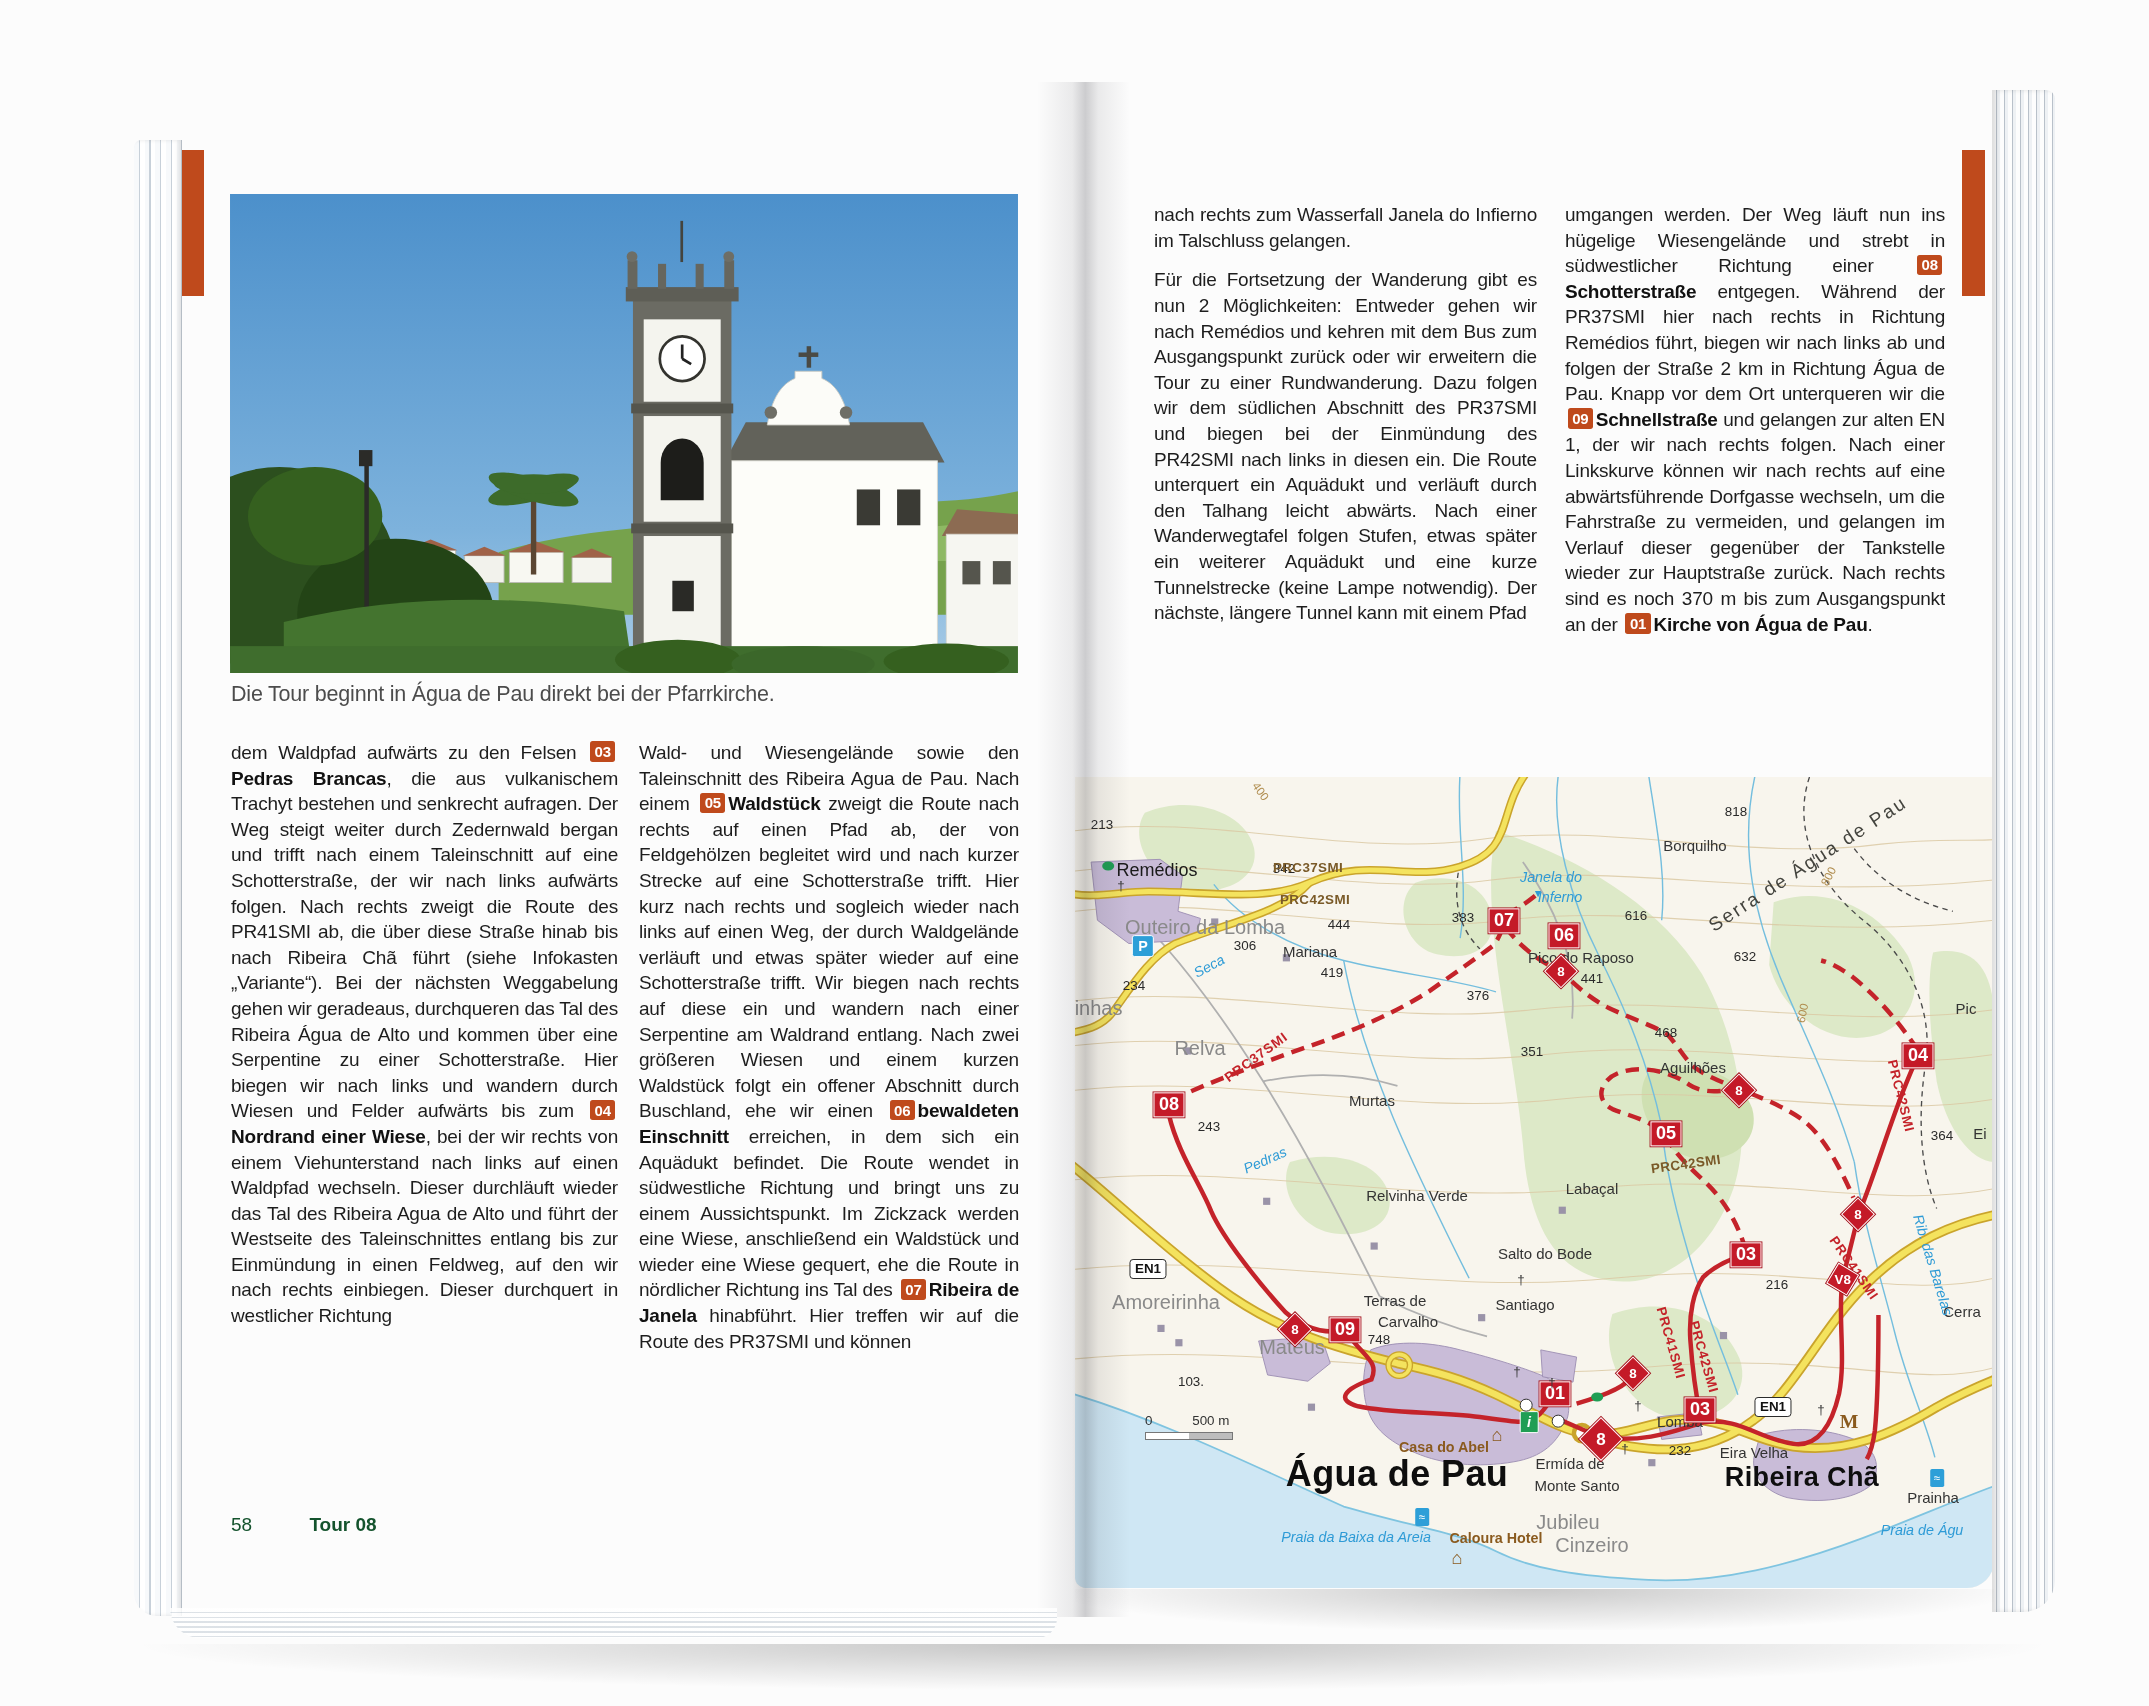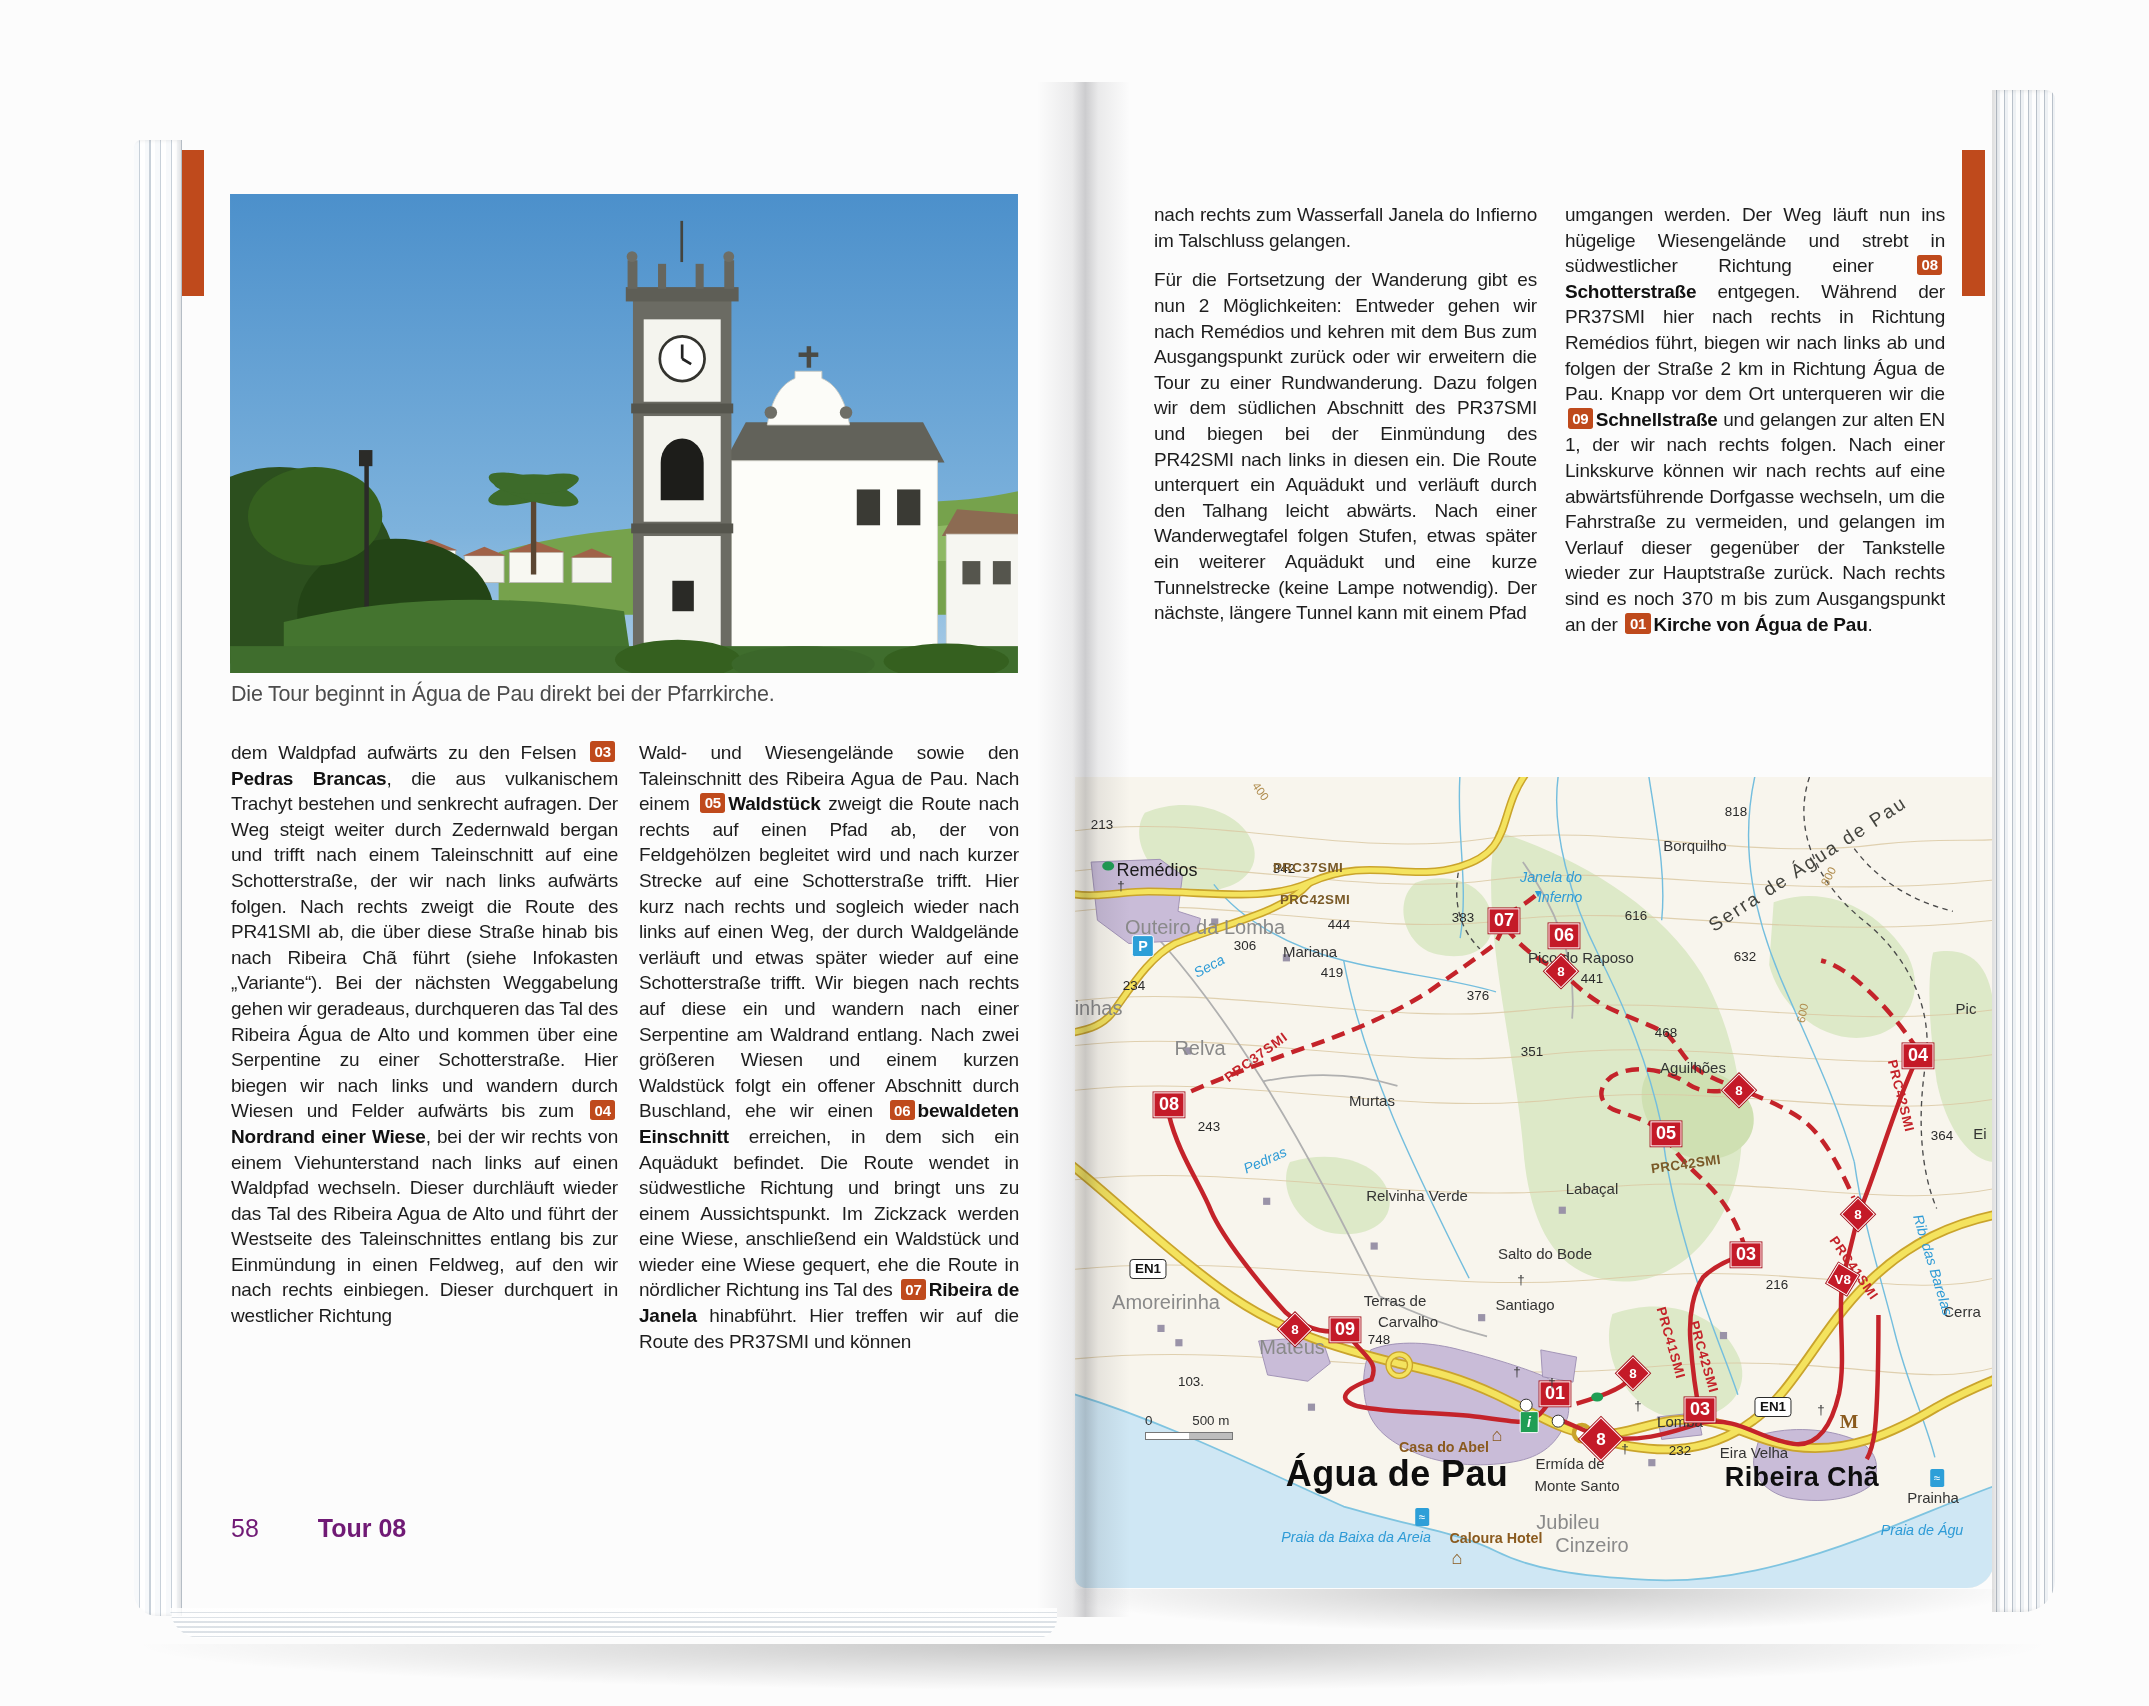--- a/index.html
+++ b/index.html
@@ -22,21 +22,21 @@
   .curve-right{position:absolute;left:1075px;top:1589px;width:919px;height:41px;
     background:radial-gradient(ellipse at 50% 0%,rgba(0,0,0,.20),rgba(0,0,0,0) 75%);}
   .tab{position:absolute;width:23px;height:146px;}
   
   .col{position:absolute;text-align:justify;font-size:19px;line-height:25.6px;color:#1d1d1d;
        hyphens:auto;-webkit-hyphens:auto;letter-spacing:-0.2px;overflow:hidden;}
   .col strong{font-weight:700;color:#111;}
   .badge{display:inline-block;background:#bf4a1c;color:#fff;font-weight:700;font-size:15px;
          line-height:19px;padding:0.9px 4.5px;border-radius:2.7px;margin:0 2.7px;position:relative;top:-1.8px;}
   .caption{position:absolute;font-size:21.5px;color:#4c4c4c;letter-spacing:-0.2px;}
-  .footer{position:absolute;font-size:25px;color:#701a75;}
+  .footer{position:absolute;font-size:19px;color:#14532d;}
   .footer .tourno{font-weight:700;margin-left:52px;}
   .pspace{display:block;height:14.3px;}
   
   #photo{position:absolute;left:230px;top:194px;width:788px;height:479px;overflow:hidden;background:#7fb0d8;}
   
   #map{position:absolute;left:1075px;top:777px;width:919px;height:811px;overflow:hidden;
        border-radius:0 0 27px 10.7px;background:#f8f5ed;}
   #map svg{position:absolute;left:0;top:0;}
   #map-overlay{position:absolute;left:0;top:0;width:100%;height:100%;}
   .ml{position:absolute;white-space:pre;transform:translate(-50%,-50%);}

